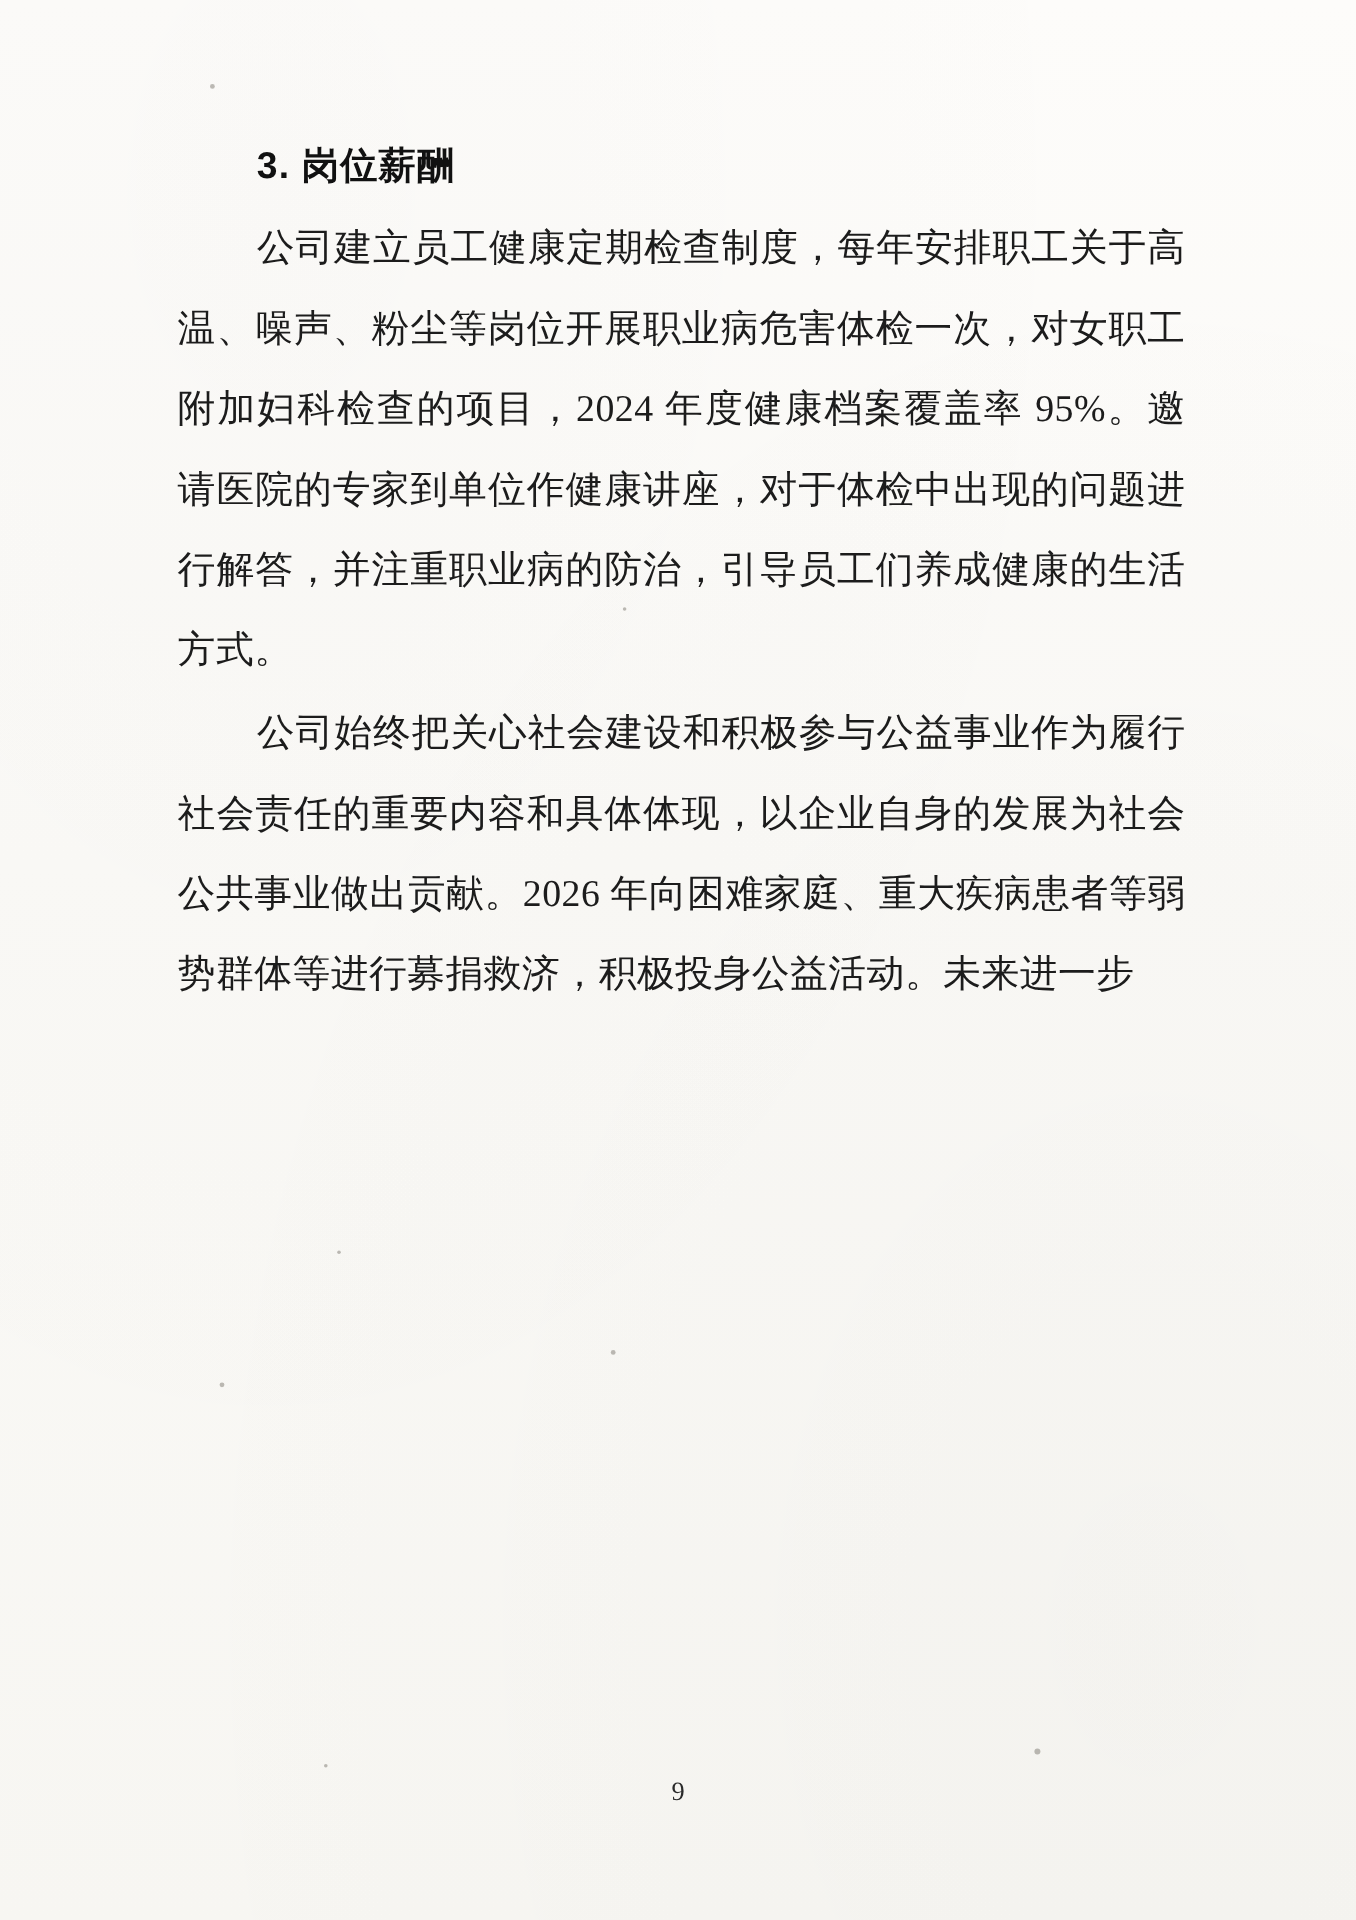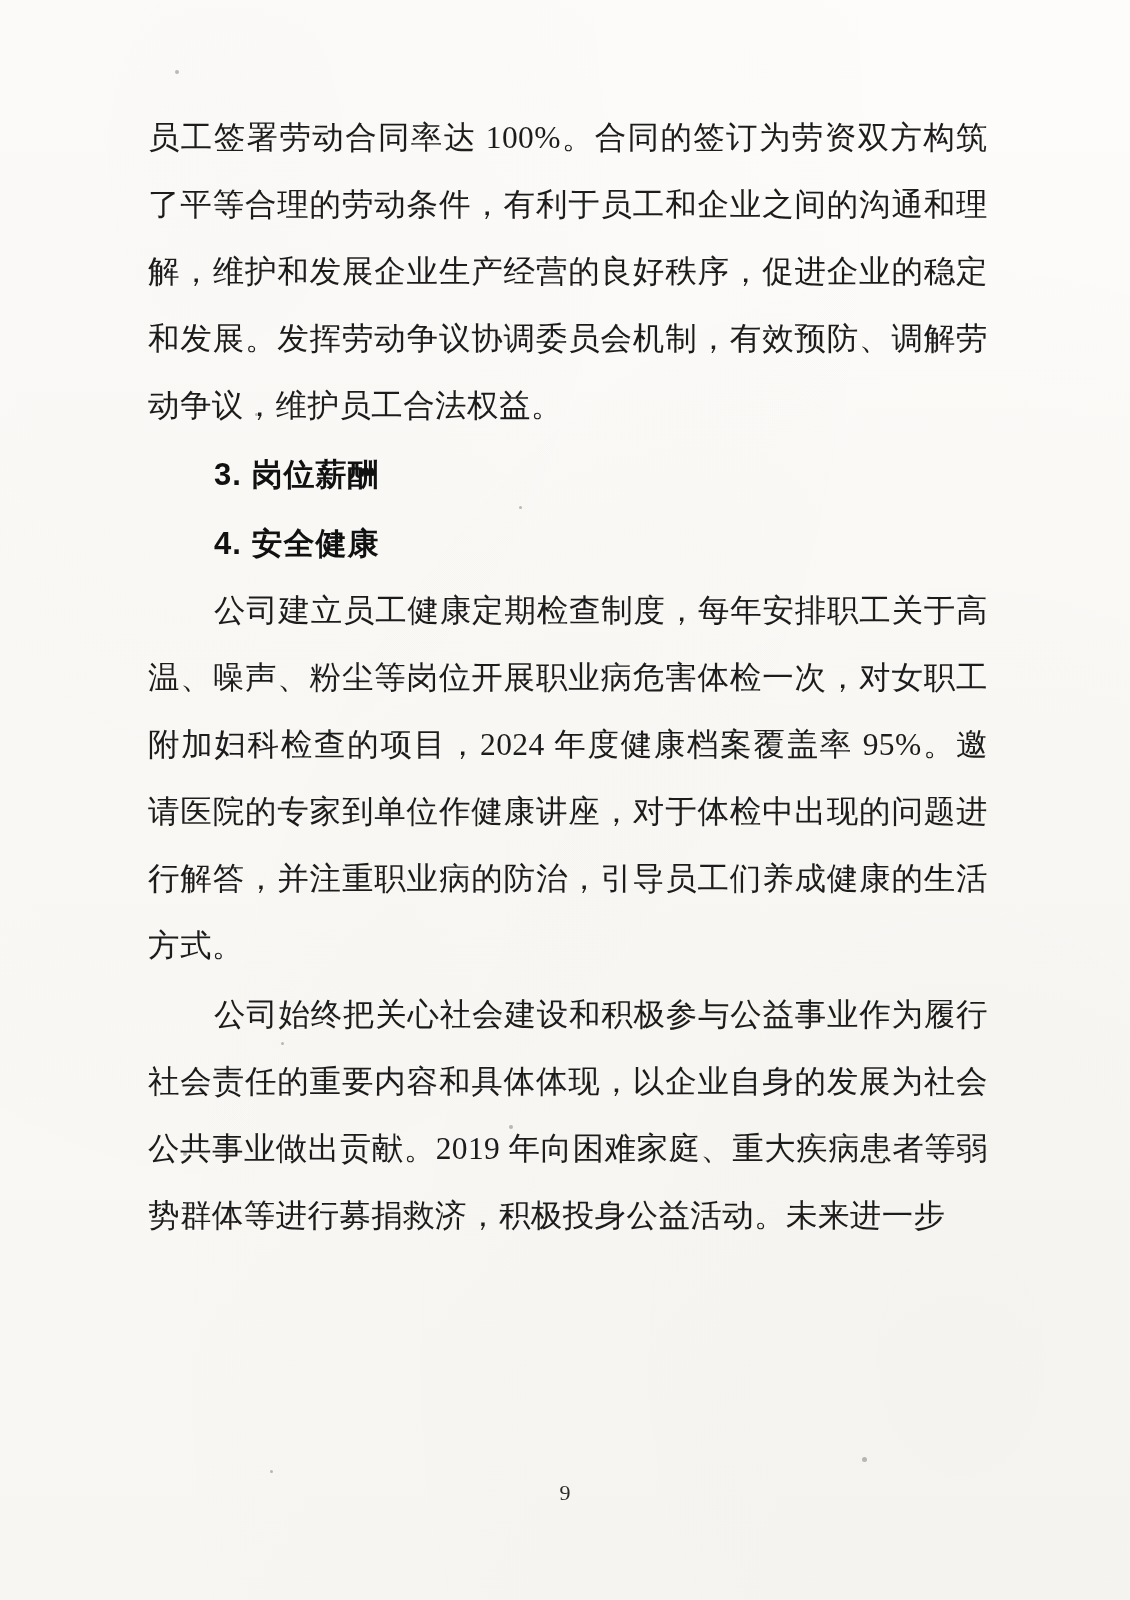--- a/index.html
+++ b/index.html
@@ -87,34 +87,30 @@
   <span class="speck" style="left:255px; top:413px; width:3px; height:3px;"></span>
   <span class="speck" style="left:519px; top:506px; width:3px; height:3px;"></span>
   <span class="speck" style="left:509px; top:1125px; width:4px; height:4px;"></span>
   <span class="speck" style="left:183px; top:1152px; width:4px; height:4px;"></span>
   <span class="speck" style="left:270px; top:1470px; width:3px; height:3px;"></span>
   <span class="speck" style="left:862px; top:1457px; width:5px; height:5px;"></span>
   <span class="speck" style="left:281px; top:1042px; width:3px; height:3px;"></span>
 
   <div class="content">
 
-    <div class="block">
-      <p class="body-text">员工签署劳动合同率达 100%。合同的签订为劳资双方构筑了平等合理的劳动条件，有利于员工和企业之间的沟通和理解，维护和发展企业生产经营的良好秩序，促进企业的稳定和发展。发挥劳动争议协调委员会机制，有效预防、调解劳动争议，维护员工合法权益。</p>
-    </div>
 
     <div class="block">
       <h2 class="heading">3. 岗位薪酬</h2>
     </div>
 
     <div class="block">
-      <h2 class="heading">4. 安全健康</h2>
       <p class="body-text indent">公司建立员工健康定期检查制度，每年安排职工关于高温、噪声、粉尘等岗位开展职业病危害体检一次，对女职工附加妇科检查的项目，2024 年度健康档案覆盖率 95%。邀请医院的专家到单位作健康讲座，对于体检中出现的问题进行解答，并注重职业病的防治，引导员工们养成健康的生活方式。</p>
     </div>
 
     <div class="block">
-      <p class="body-text indent">公司始终把关心社会建设和积极参与公益事业作为履行社会责任的重要内容和具体体现，以企业自身的发展为社会公共事业做出贡献。2019 年向困难家庭、重大疾病患者等弱势群体等进行募捐救济，积极投身公益活动。未来进一步</p>
+      <p class="body-text indent">公司始终把关心社会建设和积极参与公益事业作为履行社会责任的重要内容和具体体现，以企业自身的发展为社会公共事业做出贡献。2026 年向困难家庭、重大疾病患者等弱势群体等进行募捐救济，积极投身公益活动。未来进一步</p>
     </div>
 
   </div>
 
   <div class="page-number">9</div>
 
 </div>
 
 </body></html>

